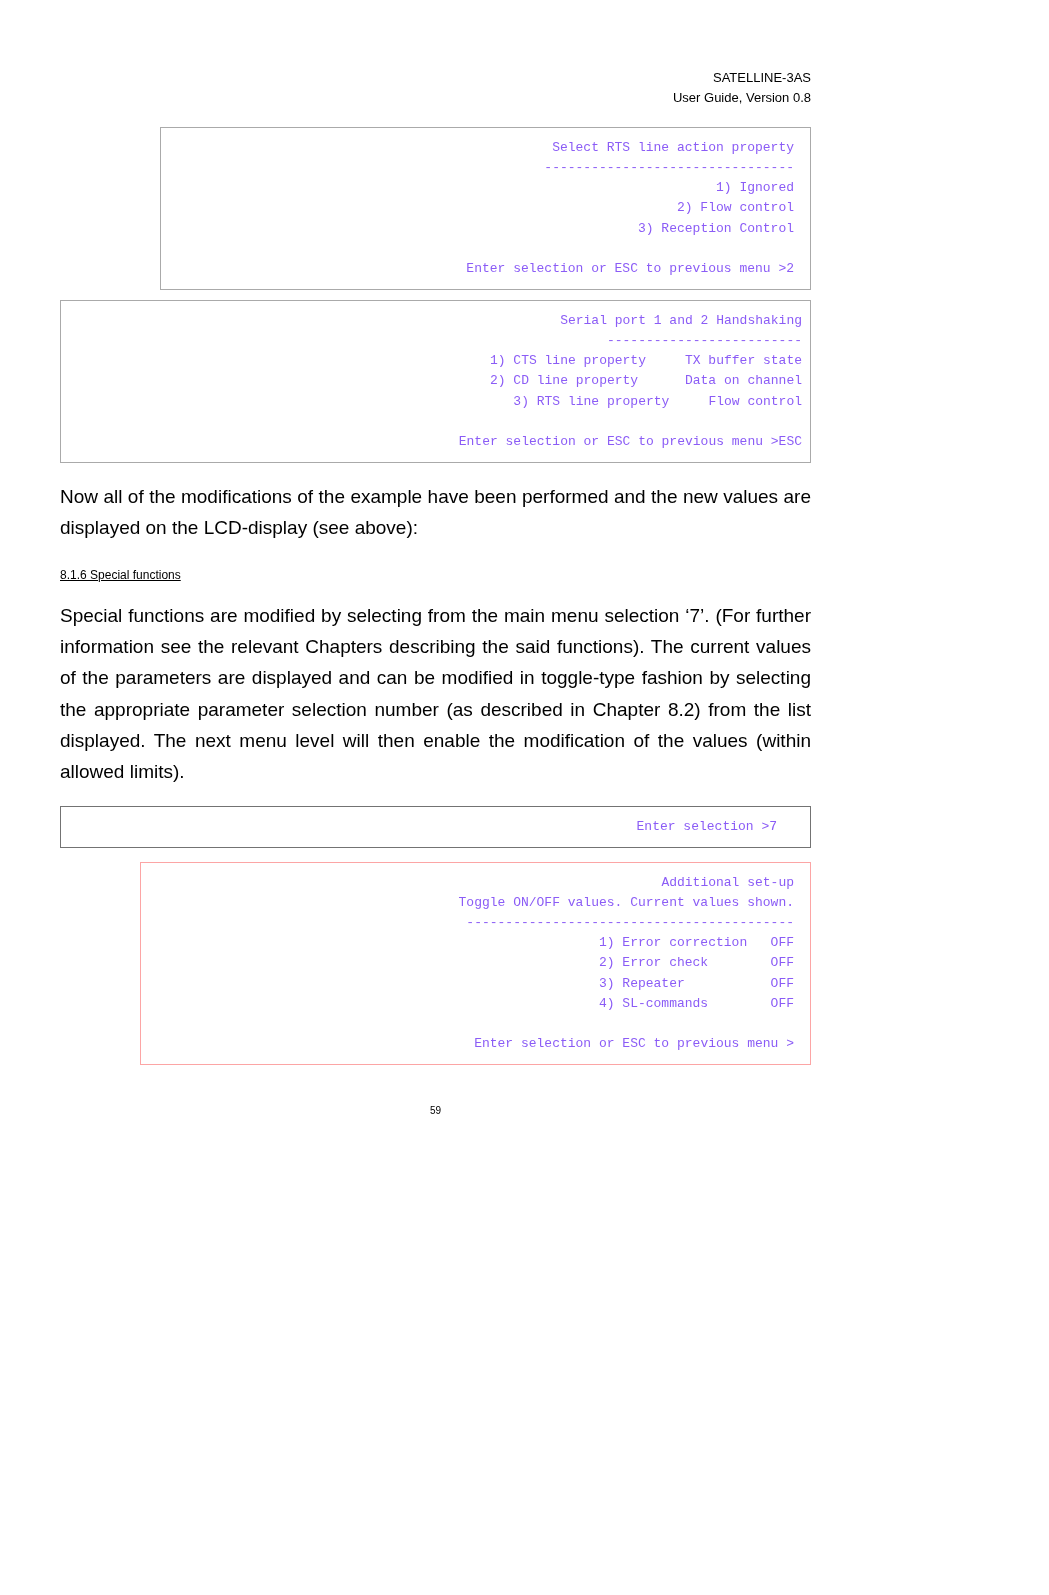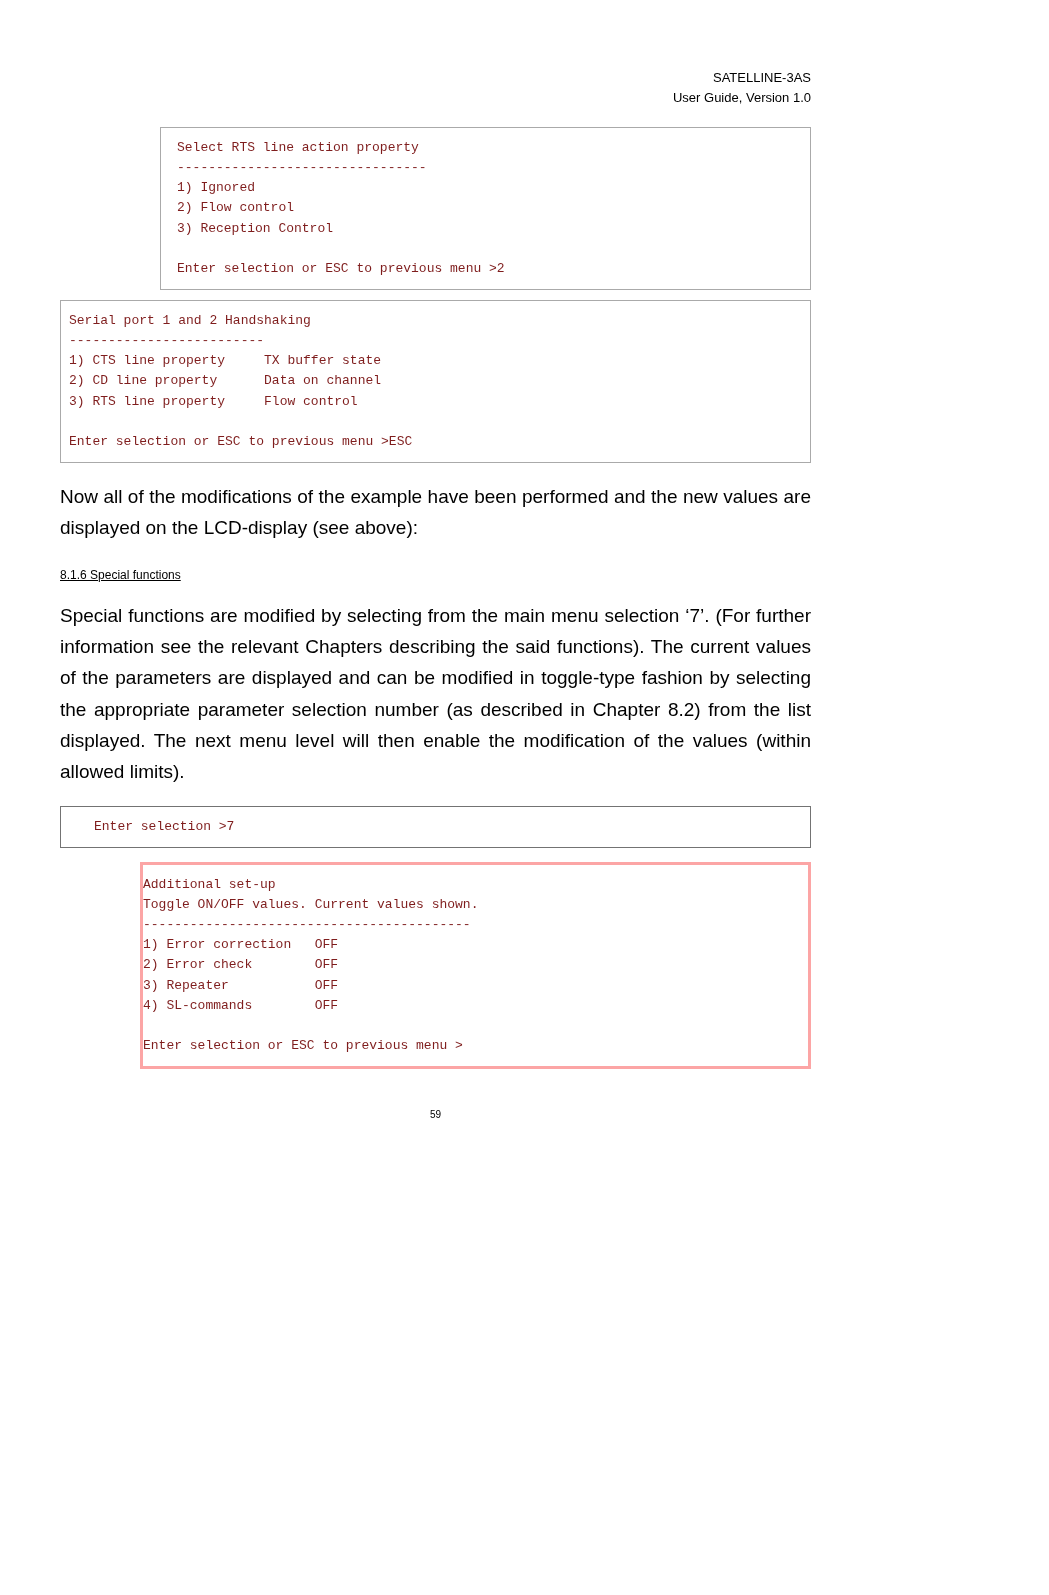--- a/index.html
+++ b/index.html
@@ -45,21 +45,22 @@
       margin: 0 0 10px 100px;
       padding: 10px 16px;
       background: #fff;
     }
 
     .code-text {
       font-family: 'Courier New', Courier, monospace;
       font-size: 13px;
       line-height: 1.55;
       white-space: pre;
-      color: #7f1d1d;
+      color: #8b5cf6;
+      text-align: right;
     }
 
     .body-text {
       font-size: 19px;
       line-height: 1.65;
       text-align: justify;
       margin: 18px 0;
     }
 
     .section-heading {
@@ -70,40 +71,40 @@
     }
 
     .code-block-simple {
       border: 1px solid #737373;
       padding: 10px 33px;
       margin: 14px 0;
       background: #fff;
     }
 
     .code-block-indented {
-      border: 3px solid #fca5a5;
-      padding: 10px 0;
+      border: 1px solid #fca5a5;
+      padding: 10px 16px;
       margin: 0 0 14px 80px;
       background: #fff;
     }
 
     .page-footer {
       text-align: center;
       margin-top: 40px;
       font-size: 10px;
     }
   </style>
 </head>
 <body>
 
 <div class="page-container">
 
   <div class="header">
     <div>SATELLINE-3AS</div>
-    <div>User Guide, Version 1.0</div>
+    <div>User Guide, Version 0.8</div>
   </div>
 
   <div class="code-block-inner">
     <pre class="code-text">Select RTS line action property
 --------------------------------
 1) Ignored
 2) Flow control
 3) Reception Control
 
 Enter selection or ESC to previous menu &gt;2</pre>

